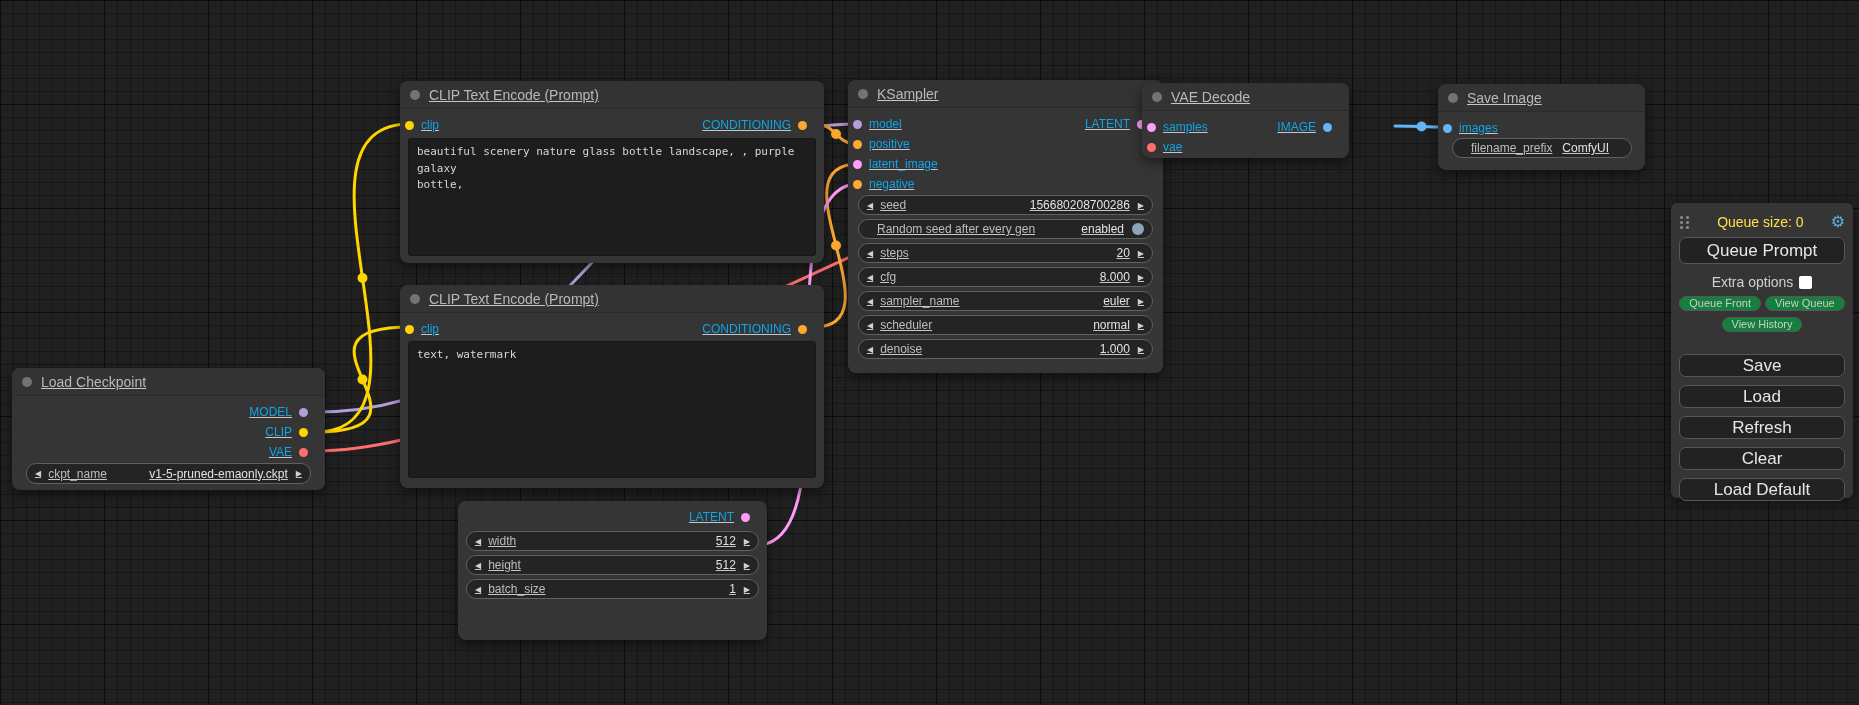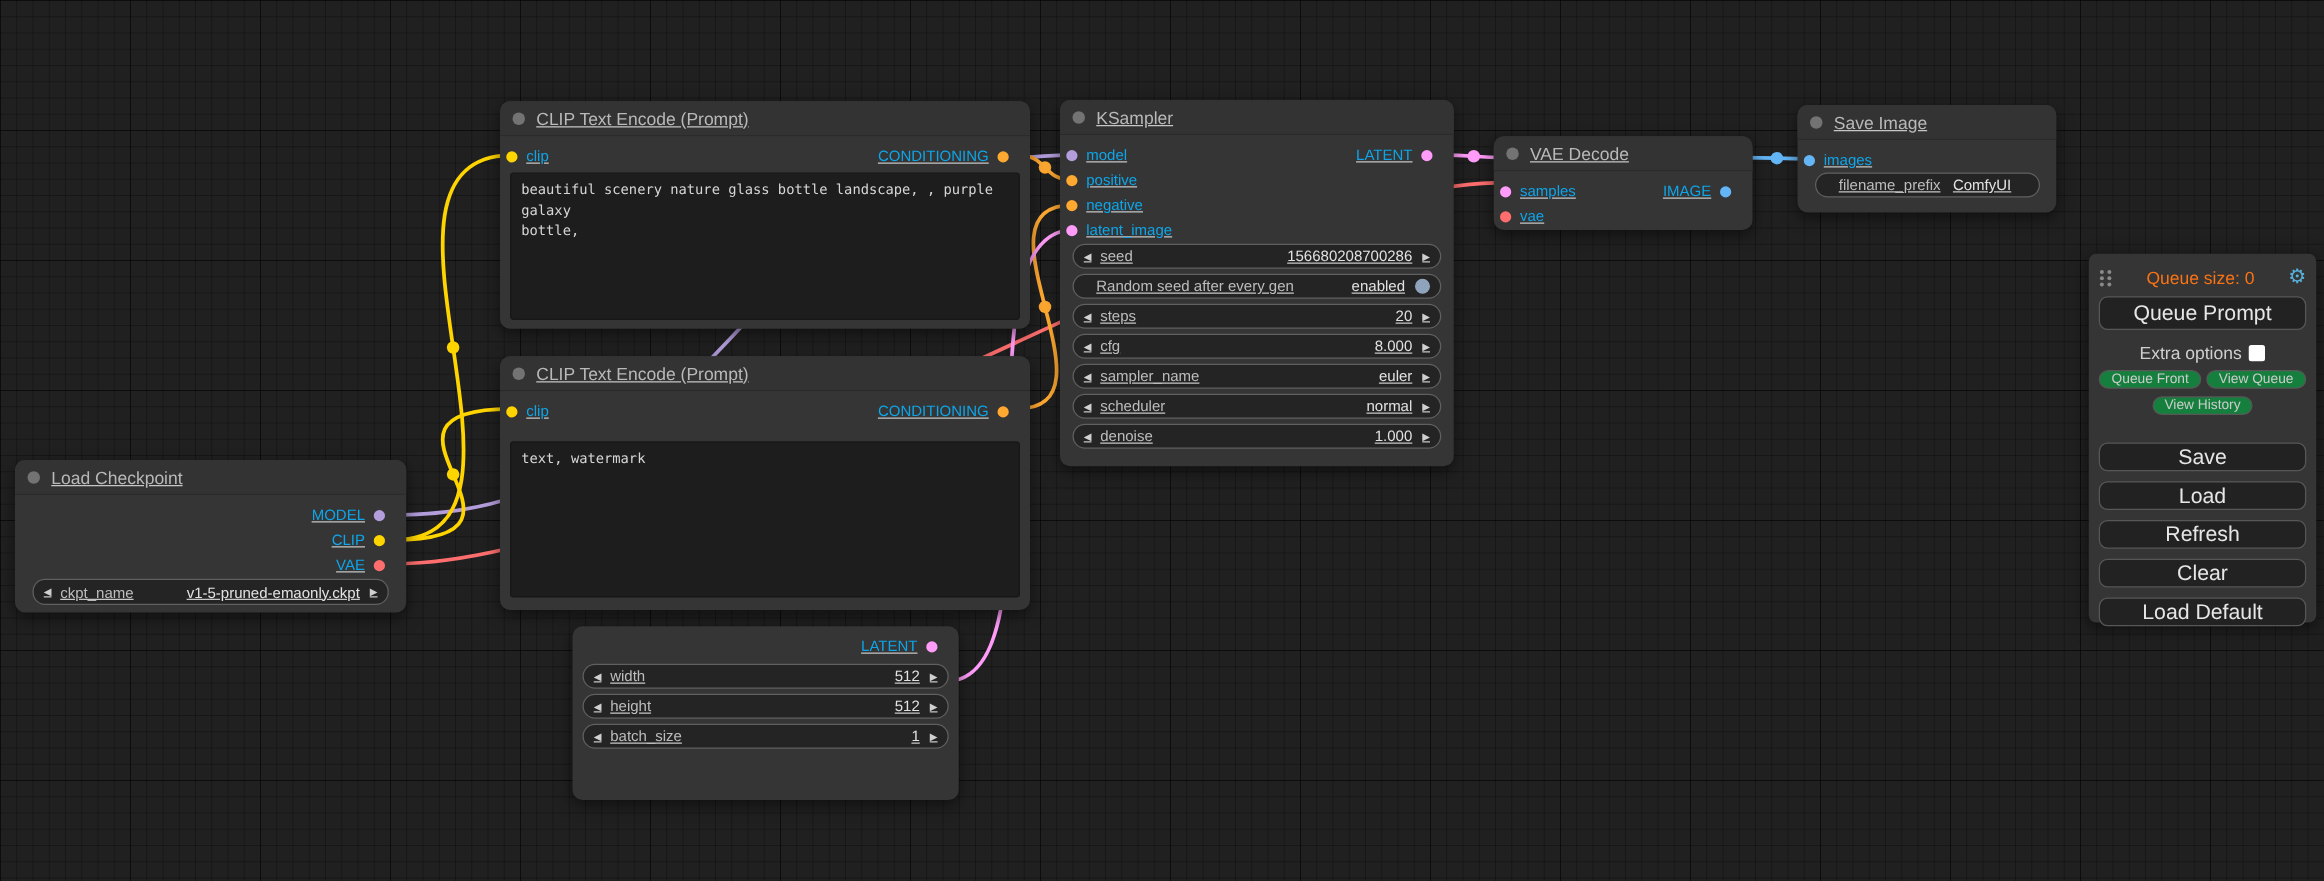--- a/index.html
+++ b/index.html
@@ -66,21 +66,21 @@
   .wvalue { margin-left:auto; color:#e2e2e2; padding-right:8px; white-space:nowrap; }
   .toggle-ind { width:12px; height:12px; border-radius:50%; background:#8fa3bd; flex:0 0 auto; }
 
   
   .queue-panel {
     position:absolute; left:1671px; top:203px; width:182px; height:295px; z-index:3;
     background:#353535; border-radius:6px; box-shadow:0 4px 14px rgba(0,0,0,0.55);
     padding:8px; color:#d6d6d6;
   }
   .qp-header { height:22px; display:flex; align-items:center; }
-  .qp-size { flex:1; text-align:center; font-size:14px; color:#f97316; }
+  .qp-size { flex:1; text-align:center; font-size:14px; color:#fde047; }
   .gear { color:#57b2dd; font-size:16px; line-height:1; cursor:pointer; }
   .qbtn {
     display:block; width:100%; background:#222222; border:1px solid #575757; border-radius:7px;
     color:#e6e6e6; text-align:center; cursor:pointer;
   }
   .qbtn-big { height:23px; font-size:17px; line-height:21px; margin-top:8px; }
   #queue-prompt-btn { height:27px; font-size:17px; line-height:25px; margin-top:4px; }
   .extra-row { margin-top:10px; height:16px; display:flex; align-items:center; justify-content:center; gap:6px; font-size:14px; color:#cfcfcf; }
   .checkbox { width:13px; height:13px; background:#ffffff; border-radius:2px; cursor:pointer; }
   .small-row { margin-top:6px; display:flex; gap:4px; justify-content:center; }
@@ -147,21 +147,21 @@
         <div class="in-slot">
           <span class="dot c-clip"></span>
           <span class="slot-label">clip</span>
         </div>
         <div class="out-slot">
           <span class="slot-label">CONDITIONING</span>
           <span class="dot c-conditioning"></span>
         </div>
       </div>
     </div>
-    <div class="prompt-box" style="top:56px; bottom:10px;margin-top:12px;">text, watermark</div>
+    <div class="prompt-box" style="top:56px; bottom:10px;">text, watermark</div>
   </div>
 
   <div class="node" style="left:12px; top:368px; width:313px; height:122px;">
     <div class="node-title">
       <span class="title-dot"></span>
       <span>Load Checkpoint</span>
     </div>
     <div class="slots">
       <div class="slot-row">
         <div class="out-slot">
@@ -207,28 +207,28 @@
         </div>
       </div>
       <div class="slot-row">
         <div class="in-slot">
           <span class="dot c-conditioning"></span>
           <span class="slot-label">positive</span>
         </div>
       </div>
       <div class="slot-row">
         <div class="in-slot">
+          <span class="dot c-latent"></span>
+          <span class="slot-label">latent_image</span>
+        </div>
+      </div>
+      <div class="slot-row">
+        <div class="in-slot">
           <span class="dot c-conditioning"></span>
           <span class="slot-label">negative</span>
-        </div>
-      </div>
-      <div class="slot-row">
-        <div class="in-slot">
-          <span class="dot c-latent"></span>
-          <span class="slot-label">latent_image</span>
         </div>
       </div>
     </div>
     <div style="margin-top:1px;">
       <div class="widget">
         <span class="warr">◀</span>
         <span class="wlabel">seed</span>
         <span class="wvalue">156680208700286</span>
         <span class="warr">▶</span>
       </div>
@@ -263,21 +263,21 @@
       </div>
       <div class="widget">
         <span class="warr">◀</span>
         <span class="wlabel">denoise</span>
         <span class="wvalue">1.000</span>
         <span class="warr">▶</span>
       </div>
     </div>
   </div>
 
-  <div class="node" style="left:1195px; top:83px; width:207px; height:75px;margin-top:26px;">
+  <div class="node" style="left:1142px; top:83px; width:207px; height:75px;">
     <div class="node-title">
       <span class="title-dot"></span>
       <span>VAE Decode</span>
     </div>
     <div class="slots">
       <div class="slot-row">
         <div class="in-slot">
           <span class="dot c-latent"></span>
           <span class="slot-label">samples</span>
         </div>

